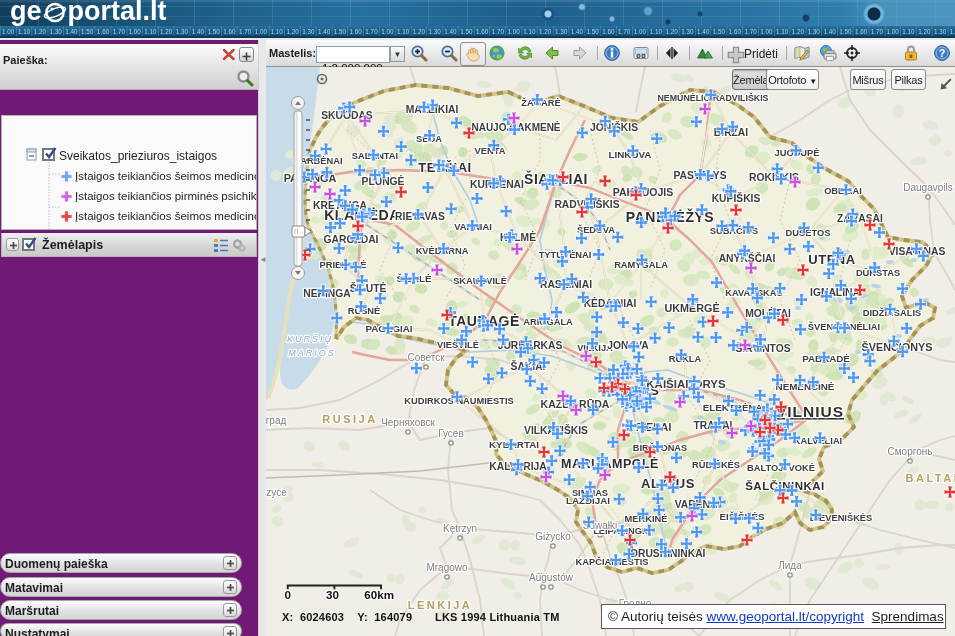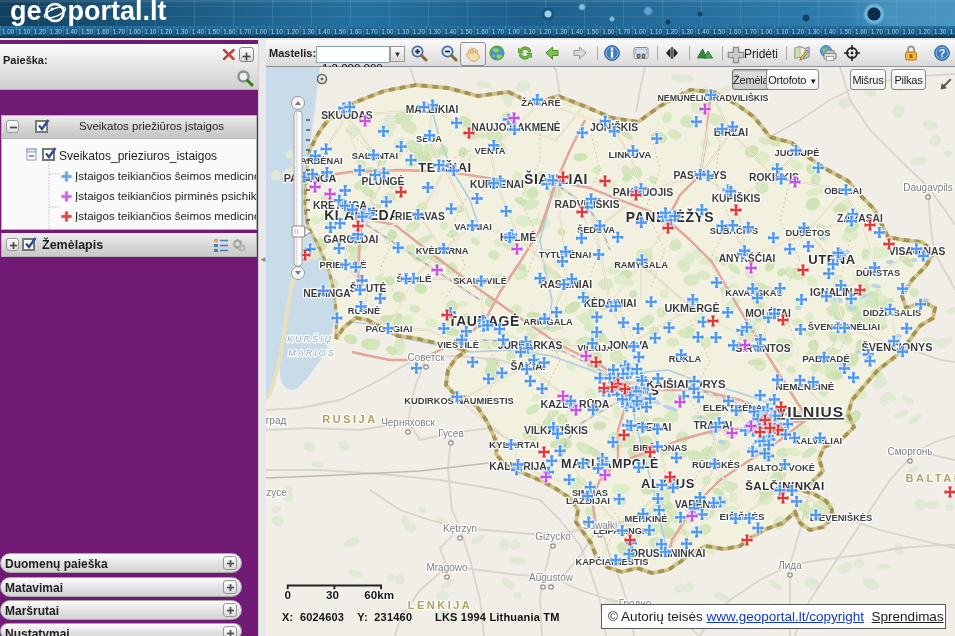--- a/index.html
+++ b/index.html
@@ -88,31 +88,20 @@
   <div class="plus"><svg width="11" height="11" viewBox="0 0 11 11">
           <line x1="1.5" y1="5.5" x2="9.5" y2="5.5" stroke="#444" stroke-width="1.6"></line>
           <line x1="5.5" y1="1.5" x2="5.5" y2="9.5" stroke="#444" stroke-width="1.6"></line>
         </svg></div>
   <svg class="mag" viewBox="0 0 18 18">
         <circle cx="7.5" cy="7.5" r="5" fill="#e8eef2" stroke="#8a8f94" stroke-width="2.4"></circle>
         <line x1="11.5" y1="11.5" x2="16" y2="16" stroke="#3d7a1e" stroke-width="3" stroke-linecap="round"></line>
       </svg>
  </div>
  <div id="tree">
-  <div id="grow">
-   <div class="mbtn" style="left:4px;top:4px;"><svg width="13" height="13" viewBox="0 0 13 13">
-            <line x1="3" y1="6.5" x2="10" y2="6.5" stroke="#4d4d4d" stroke-width="1.7"></line>
-          </svg></div>
-   <div class="cb" style="left:33px;top:4px;">
-          <svg width="15" height="15" viewBox="0 0 15 15">
-            <path d="M3,7.5 L6,11 L12.5,2" fill="none" stroke="#2d4f91" stroke-width="2.4"></path>
-          </svg>
-        </div>
-   <div class="trow" style="left:77px;top:4px;font-size:11.5px;">Sveikatos priežiūros įstaigos</div>
-  </div>
   <svg style="position:absolute;left:24px;top:32px" width="14" height="14" viewBox="0 0 14 14">
         <rect x="1" y="1" width="9" height="11" fill="#fdfdfd" stroke="#8aa0b8"></rect>
         <rect x="1" y="1" width="9" height="3" fill="#dce6f0" stroke="#8aa0b8"></rect>
         <line x1="3" y1="8" x2="8" y2="8" stroke="#333"></line>
       </svg>
   <div class="cb" style="left:40px;top:32px;">
         <svg width="15" height="15" viewBox="0 0 15 15">
           <path d="M3,7.5 L6,11 L12.5,2" fill="none" stroke="#2d4f91" stroke-width="2.4"></path>
         </svg>
       </div>
@@ -1824,15 +1813,15 @@
   <circle cx="10" cy="177" r="6.5" fill="#f4f4f4" stroke="#9a9a9a"></circle>
         <path d="M7,175 L10,179 L13,175 Z" fill="#777"></path>
  </svg>
 </div>
 <svg id="scalebar" width="120" height="30" viewBox="0 0 120 30">
       <path d="M4,6 L4,11 M4,7 L104,7 M54,7 L54,11 M104,6 L104,11" stroke="#222" stroke-width="2" fill="none"></path>
       <text x="4" y="21" font-size="12.5" font-weight="bold" fill="#111" text-anchor="middle" style="paint-order:stroke;stroke:#fff;stroke-width:2.5px">0</text>
       <text x="52" y="21" font-size="12.5" font-weight="bold" fill="#111" text-anchor="middle" style="paint-order:stroke;stroke:#fff;stroke-width:2.5px">30</text>
       <text x="102" y="21" font-size="12.5" font-weight="bold" fill="#111" text-anchor="middle" style="paint-order:stroke;stroke:#fff;stroke-width:2.5px">60km</text>
     </svg>
-<div id="coords"><span>X:</span>&nbsp; <span>6024603</span> &nbsp;&nbsp;&nbsp;<span>Y:</span>&nbsp; <span>231460</span>&nbsp;&nbsp;&nbsp;&nbsp;&nbsp;&nbsp; <span>LKS 1994 Lithuania TM</span></div>
+<div id="coords"><span>X:</span>&nbsp; <span>6024603</span> &nbsp;&nbsp;&nbsp;<span>Y:</span>&nbsp; <span>164079</span>&nbsp;&nbsp;&nbsp;&nbsp;&nbsp;&nbsp; <span>LKS 1994 Lithuania TM</span></div>
 <div id="copyr">© Autorių teisės <a href="#">www.geoportal.lt/copyright</a> &nbsp;<span style="text-decoration:underline">Sprendimas</span></div>
 </div>
 
 </body></html>

